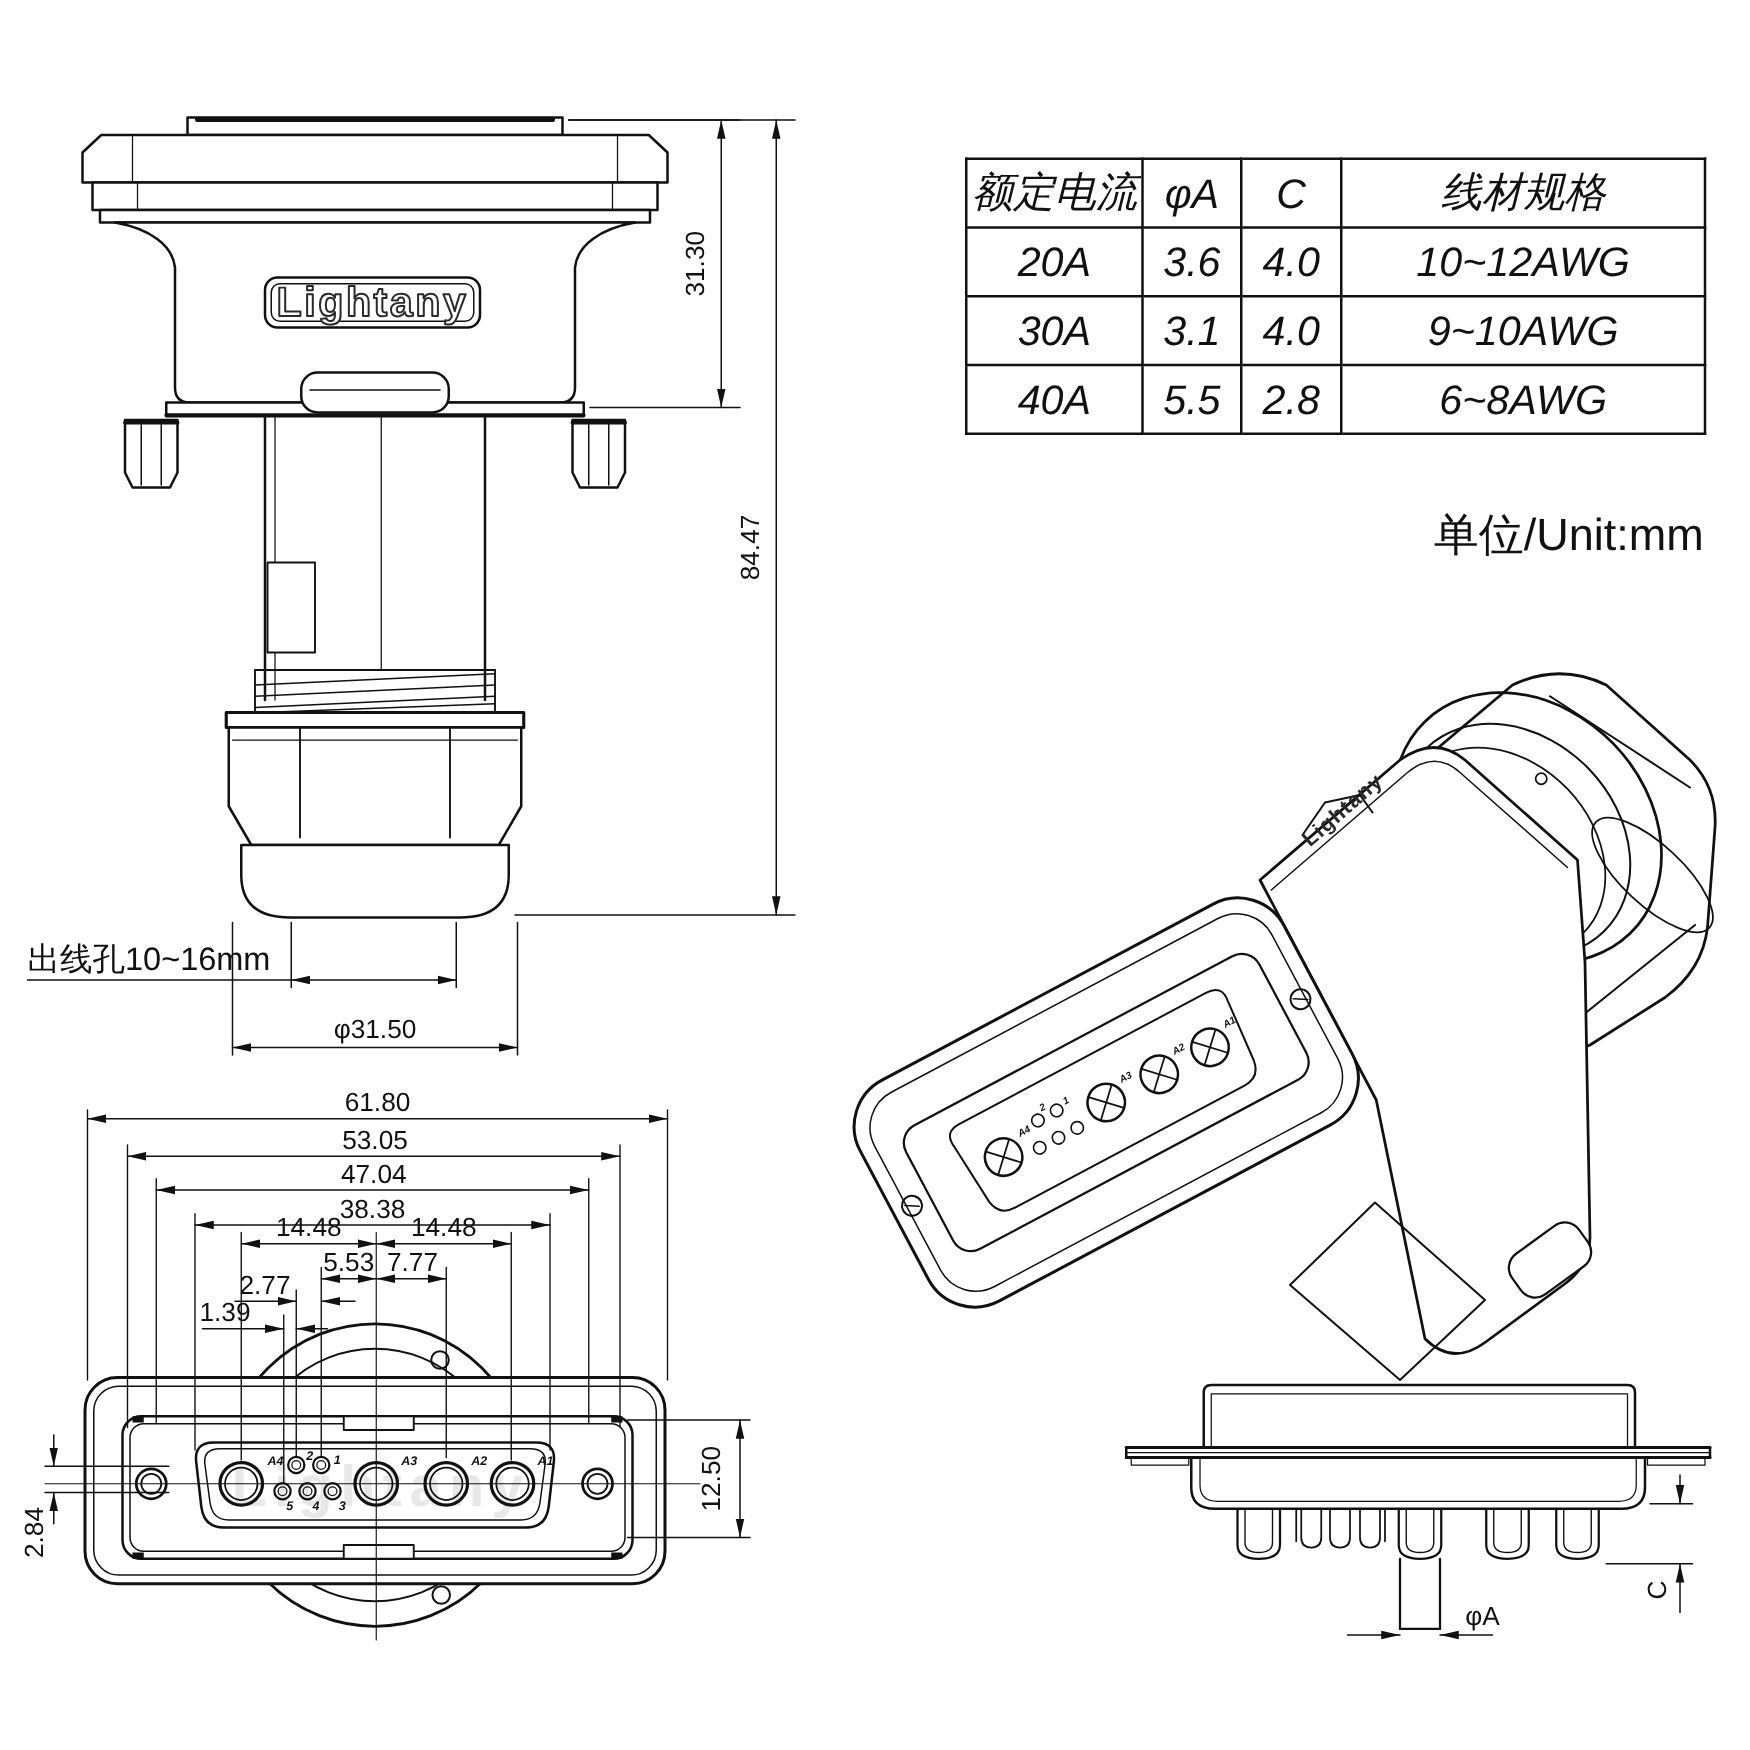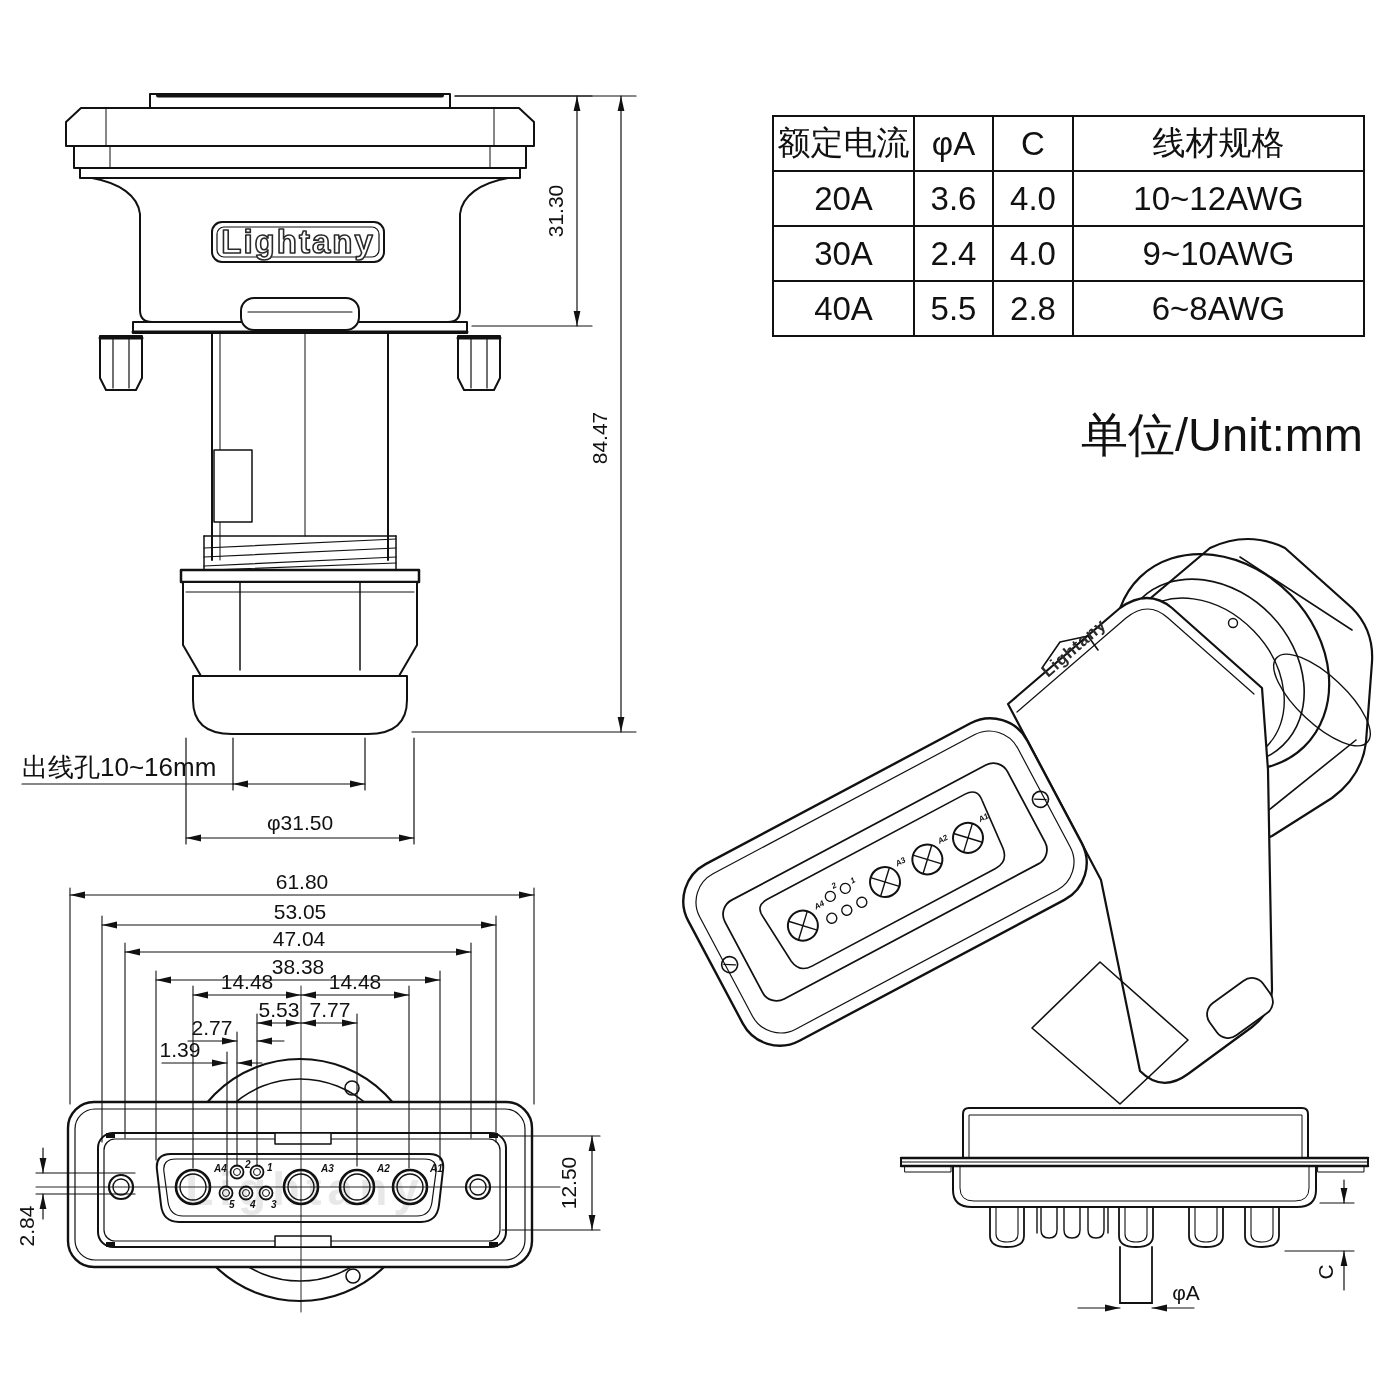--- a/index.html
+++ b/index.html
@@ -8,28 +8,28 @@
   #drawing{position:absolute;left:0;top:0;}
   svg text{font-family:"Liberation Sans", sans-serif;fill:#111;stroke:none;}
   .dim-text{font-size:21px;}
   .dim-text-cn{font-size:26px;}
   .pin-label{font-size:10px;font-weight:bold;font-style:italic;}
   .pin-label-iso{font-size:8px;font-weight:bold;font-style:italic;}
   .brand-text{font-size:33px;font-weight:bold;letter-spacing:2px;fill:#fff;stroke:#2a2a2a;stroke-width:1.6;}
   .brand-iso{font-size:17px;font-weight:bold;letter-spacing:1px;fill:#2a2a2a;}
   .watermark{font-size:46px;font-weight:bold;letter-spacing:6px;fill:#e8e8e8;}
   
-  #spec-table-wrap{position:absolute;left:772px;top:115px;width:591px;}
+  #spec-table-wrap{position:absolute;left:772px;top:126px;width:591px;font-style:italic;}
   table.spec{border-collapse:collapse;width:591px;table-layout:fixed;}
   table.spec th,table.spec td{border:2px solid #111;text-align:center;vertical-align:middle;
       font-size:33px;font-weight:400;padding:0;height:53px;white-space:nowrap;overflow:hidden;}
   table.spec col.c1{width:141px;} table.spec col.c2{width:79px;}
   table.spec col.c3{width:80px;}  table.spec col.c4{width:291px;}
   #unit-note{position:absolute;left:1000px;top:404px;width:363px;text-align:right;
-      font-size:47px;color:#111;}
+      font-size:36px;color:#111;}
 </style>
 </head>
 <body>
 
 <div id="stage">
 
   <svg id="drawing" width="1400" height="1400" viewBox="0 0 1400 1400">
     <defs>
       <marker id="ar" markerWidth="16" markerHeight="8" refX="15" refY="4" orient="auto-start-reverse" markerUnits="userSpaceOnUse">
         <path d="M0,0.6 L15,4 L0,7.4 Z" fill="#111"></path>
@@ -400,21 +400,21 @@
       </thead>
       <tbody>
         <tr>
           <td>20A</td>
           <td>3.6</td>
           <td>4.0</td>
           <td>10~12AWG</td>
         </tr>
         <tr>
           <td>30A</td>
-          <td>2.4</td>
+          <td>3.1</td>
           <td>4.0</td>
           <td>9~10AWG</td>
         </tr>
         <tr>
           <td>40A</td>
           <td>5.5</td>
           <td>2.8</td>
           <td>6~8AWG</td>
         </tr>
       </tbody>

